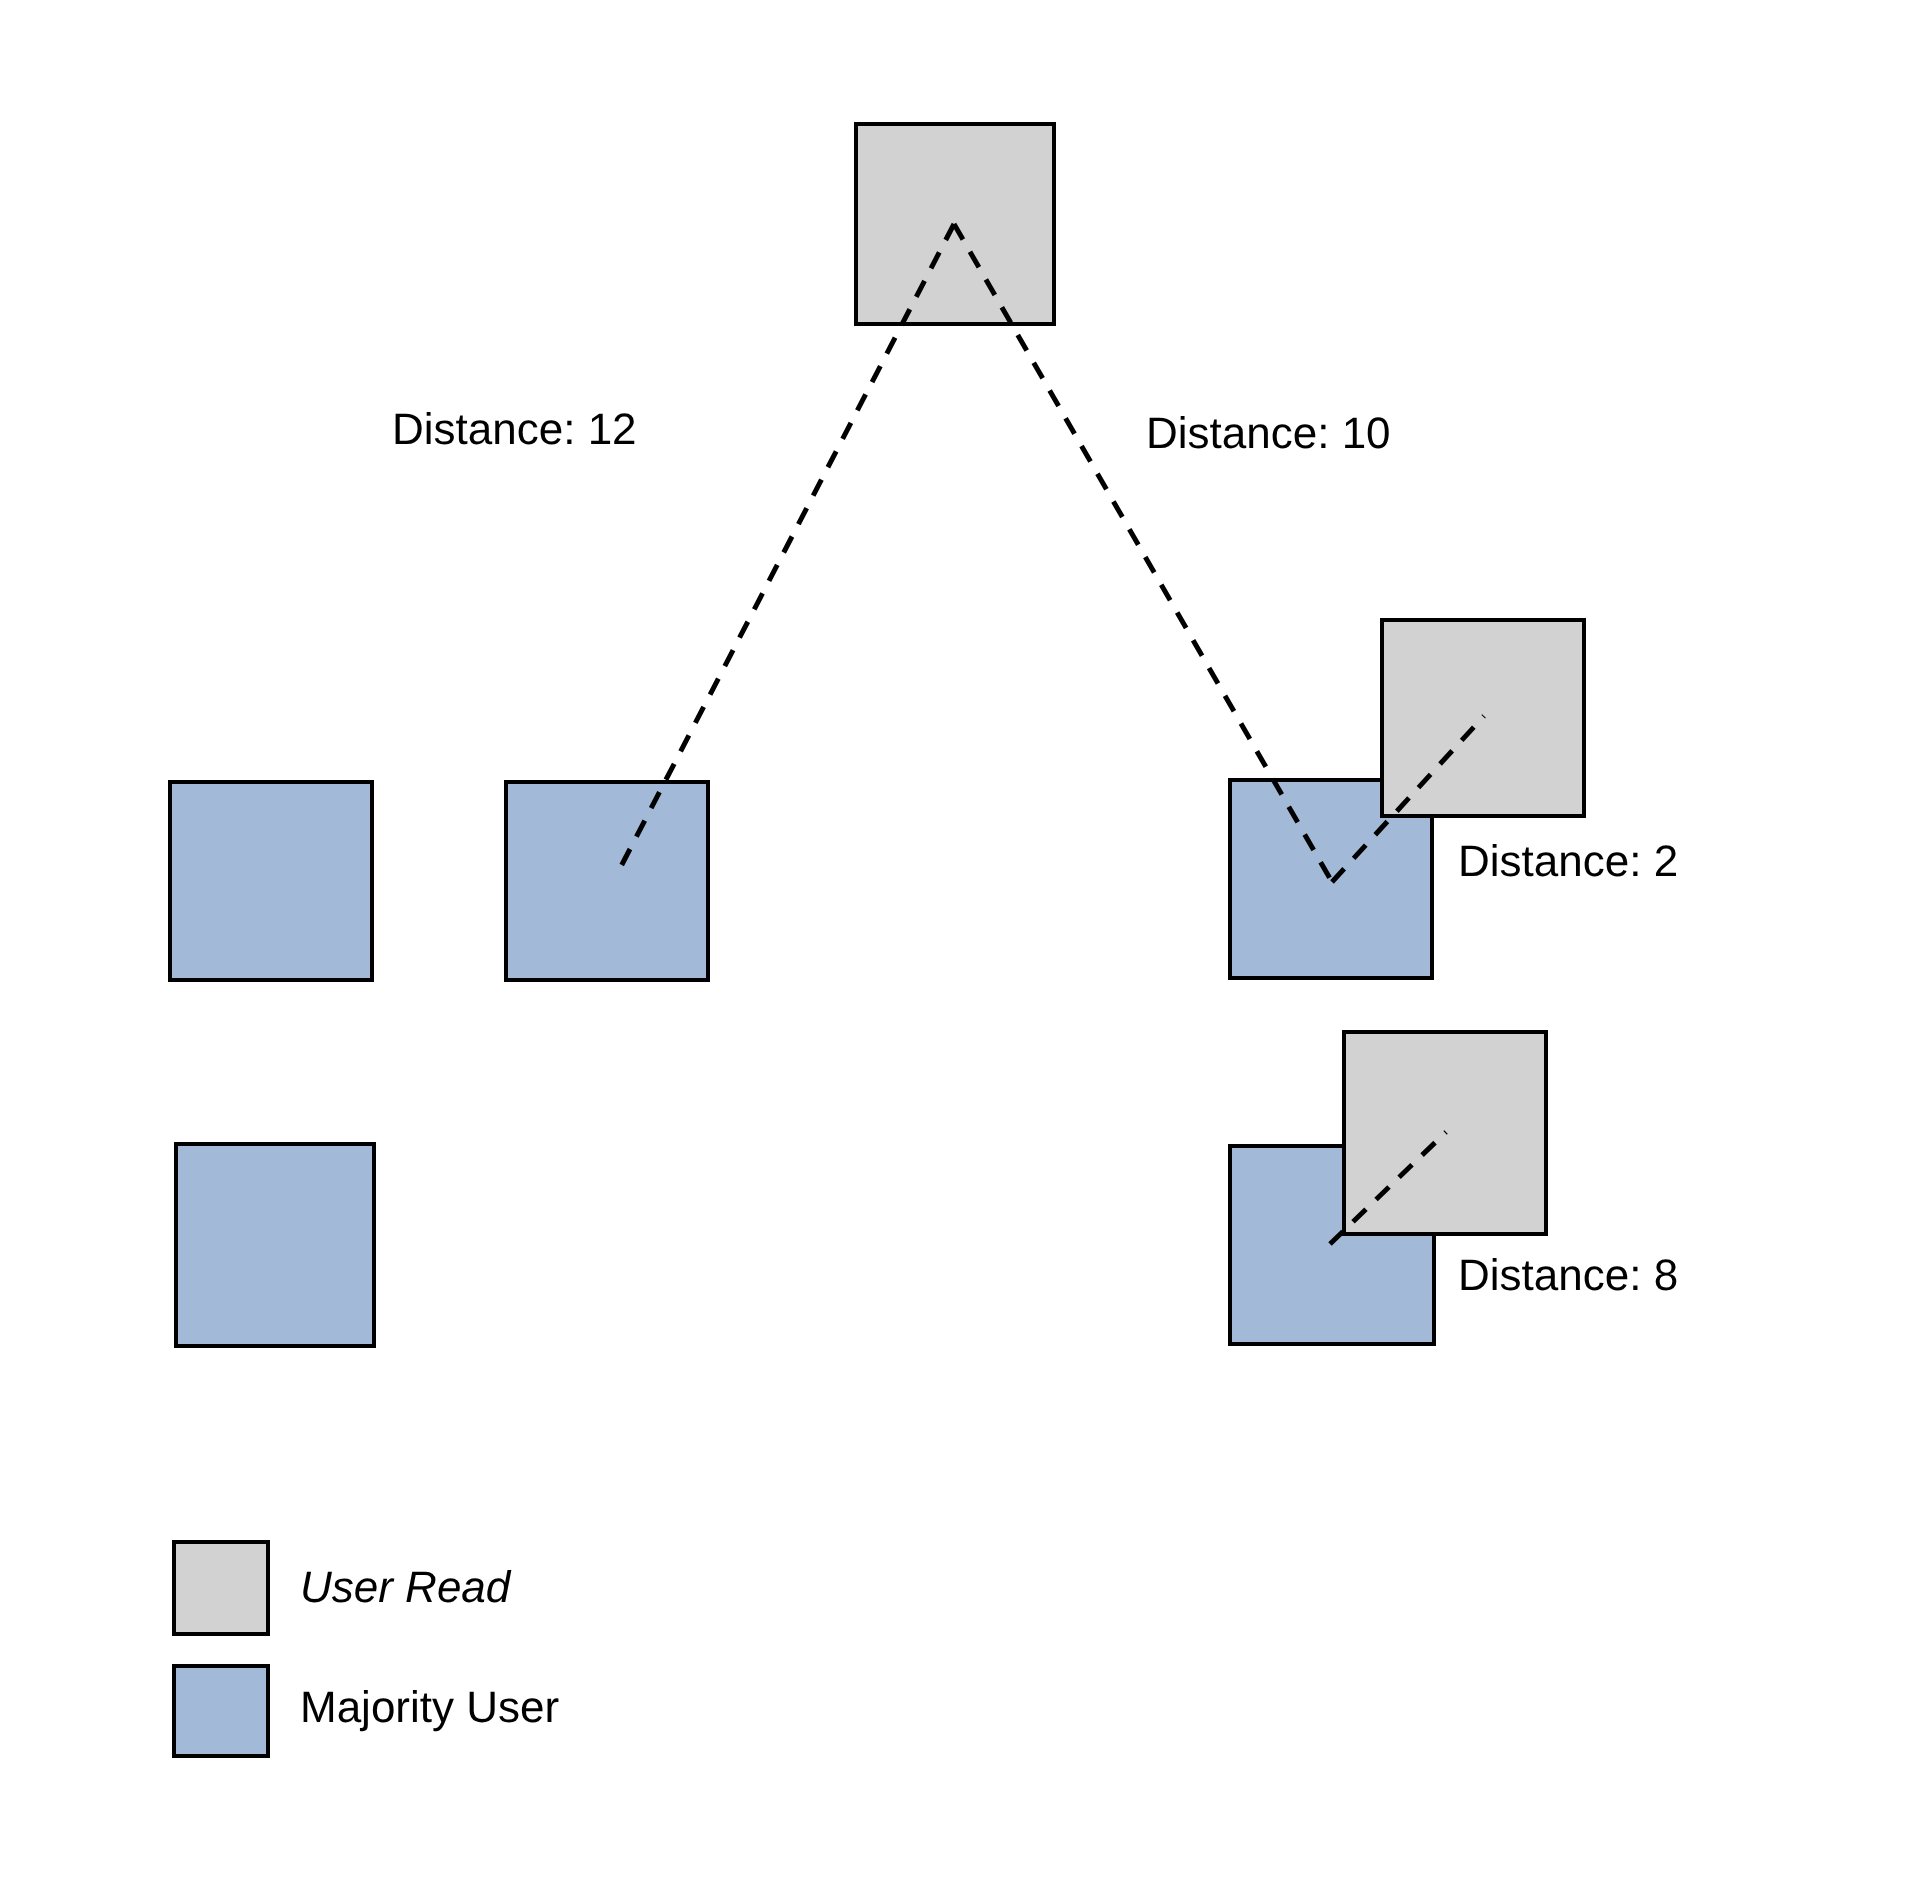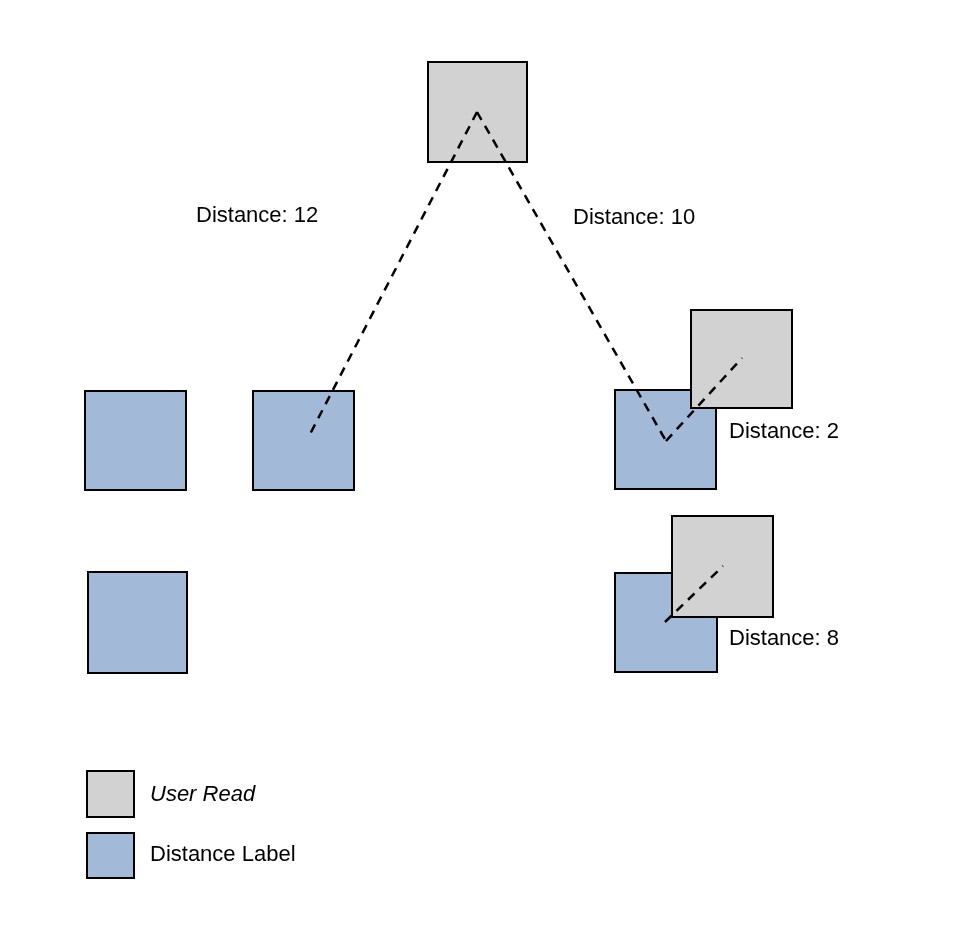--- a/index.html
+++ b/index.html
@@ -90,16 +90,16 @@
 
   <div class="lbl lbl-d12">Distance: 12</div>
   <div class="lbl lbl-d10">Distance: 10</div>
   <div class="lbl lbl-d3">Distance: 2</div>
   <div class="lbl lbl-d2">Distance: 8</div>
 
   <div>
     <div class="legend-swatch gray"></div>
     <div class="lbl legend-text-1">User Read</div>
     <div class="legend-swatch blue"></div>
-    <div class="lbl legend-text-2">Distance Label</div>
+    <div class="lbl legend-text-2">Majority User</div>
   </div>
 
 </div>
 
 </body></html>

